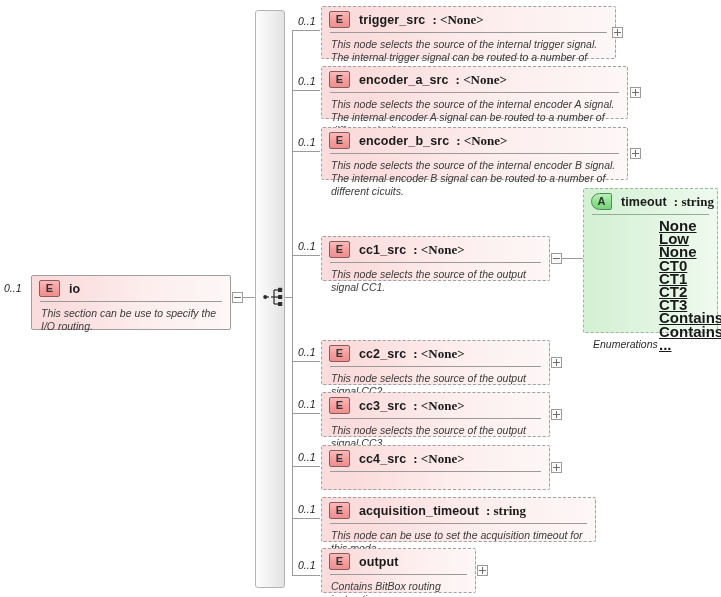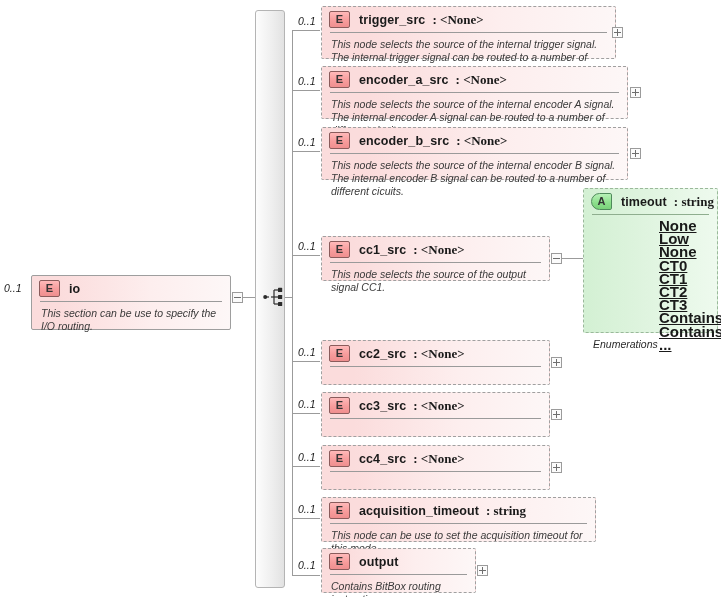--- a/index.html
+++ b/index.html
@@ -310,31 +310,33 @@
   </div>
 
   <div class="occ" style="left:298px; top:346px;">0..1</div>
   <div class="node" style="left:321px; top:340px; width:229px; height:45px;">
     <div class="hdr">
       <span class="badge">E</span>
       <span class="nname">cc2_src</span>
       <span class="ntype">: &lt;None&gt;</span>
     </div>
     <div class="divider"></div>
+    <div class="ndoc">This node selects the source of the output signal CC2.</div>
   </div>
   <div class="toggle plus" style="left:551px; top:357px;"></div>
 
   <div class="occ" style="left:298px; top:398px;">0..1</div>
   <div class="node" style="left:321px; top:392px; width:229px; height:45px;">
     <div class="hdr">
       <span class="badge">E</span>
       <span class="nname">cc3_src</span>
       <span class="ntype">: &lt;None&gt;</span>
     </div>
     <div class="divider"></div>
+    <div class="ndoc">This node selects the source of the output signal CC3.</div>
   </div>
   <div class="toggle plus" style="left:551px; top:409px;"></div>
 
   <div class="occ" style="left:298px; top:451px;">0..1</div>
   <div class="node" style="left:321px; top:445px; width:229px; height:45px;">
     <div class="hdr">
       <span class="badge">E</span>
       <span class="nname">cc4_src</span>
       <span class="ntype">: &lt;None&gt;</span>
     </div>

